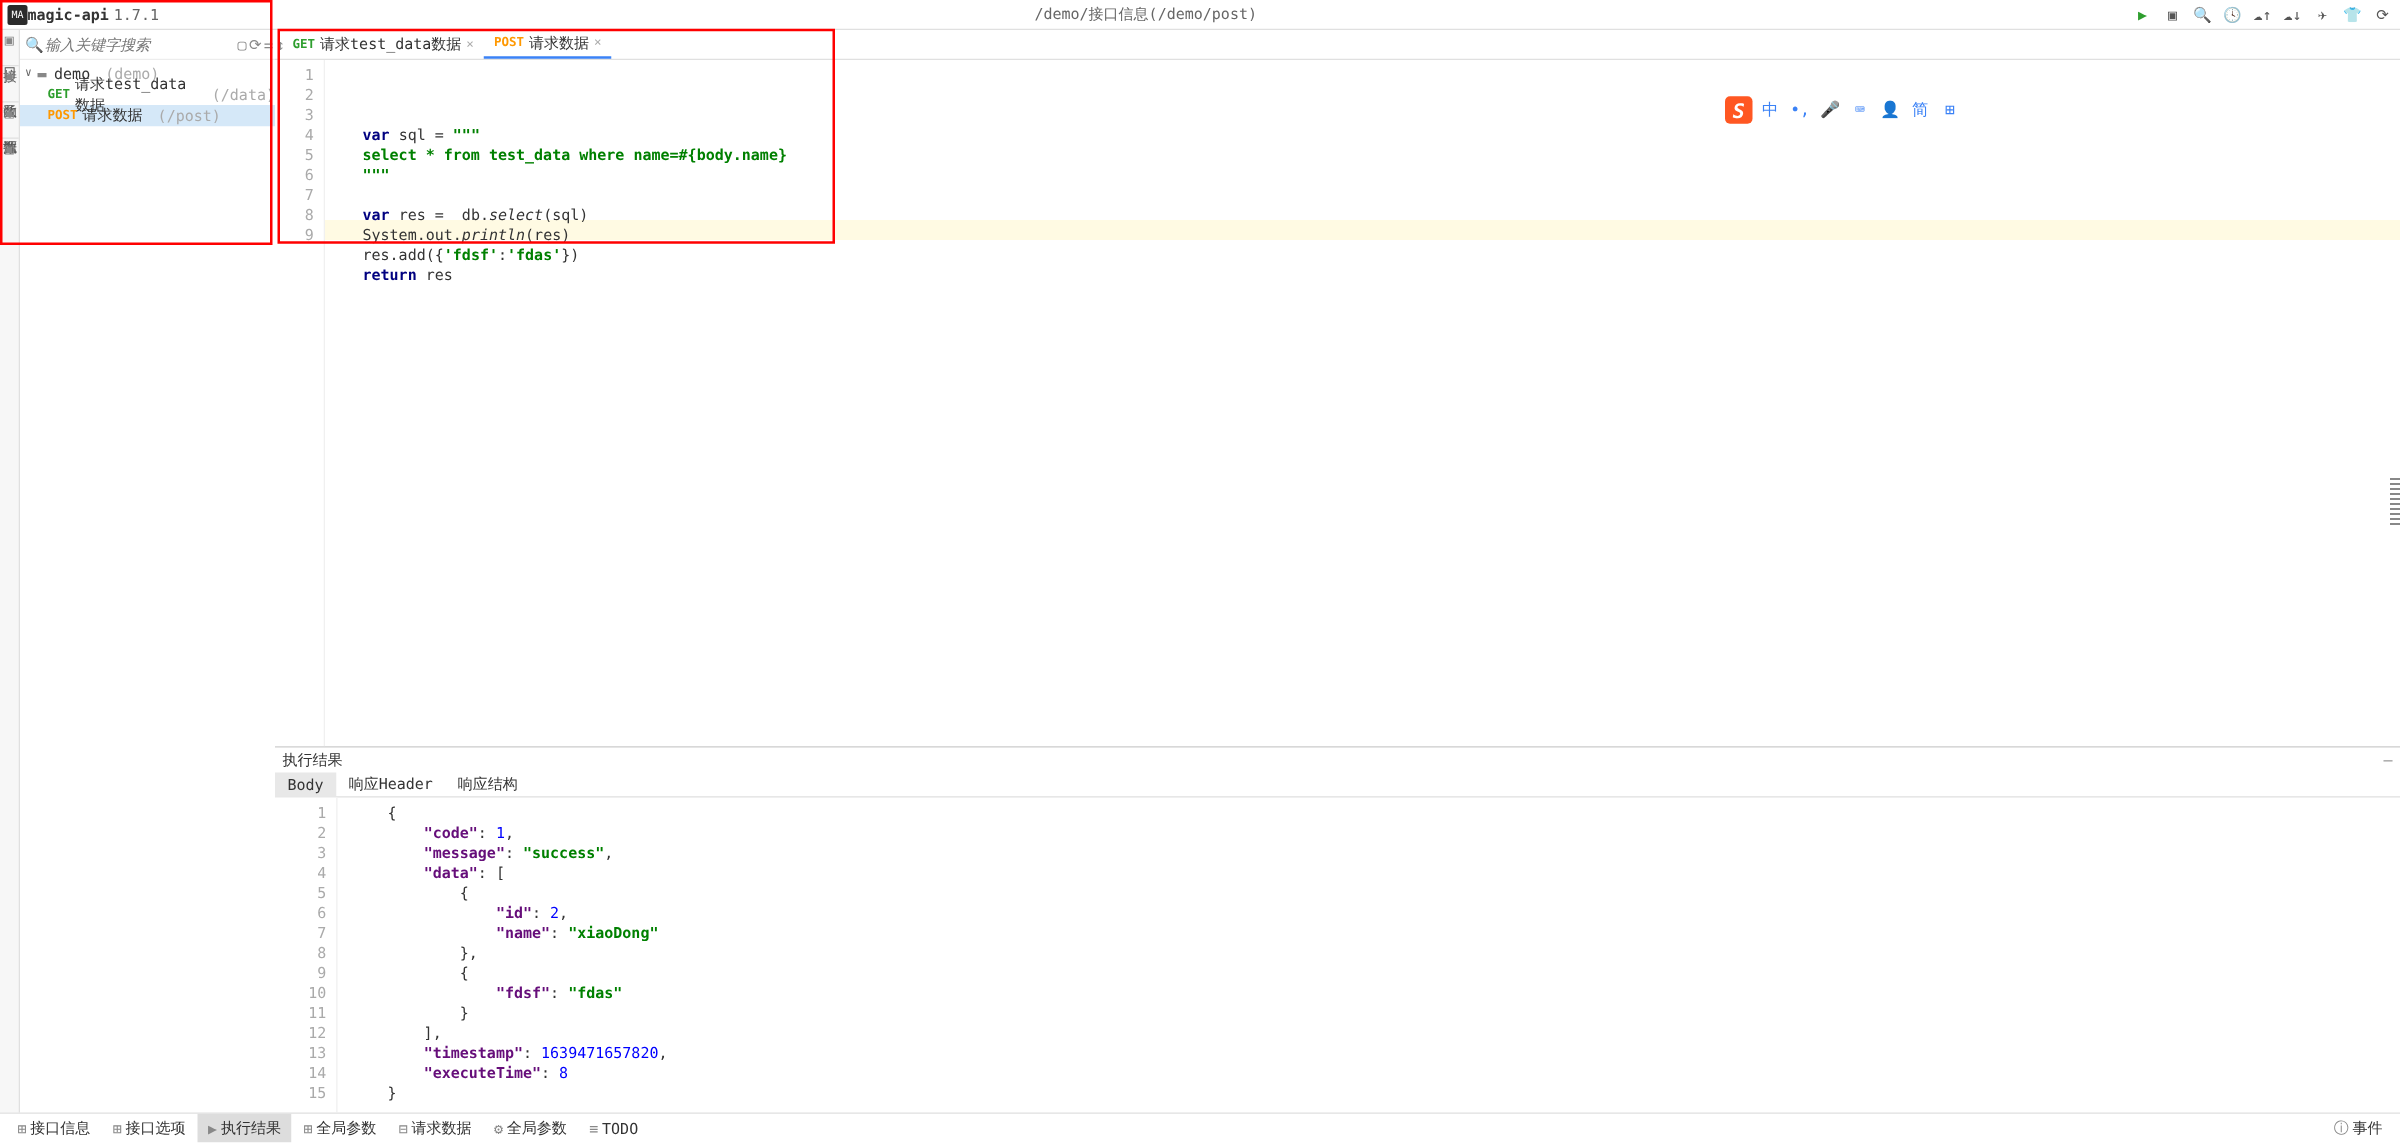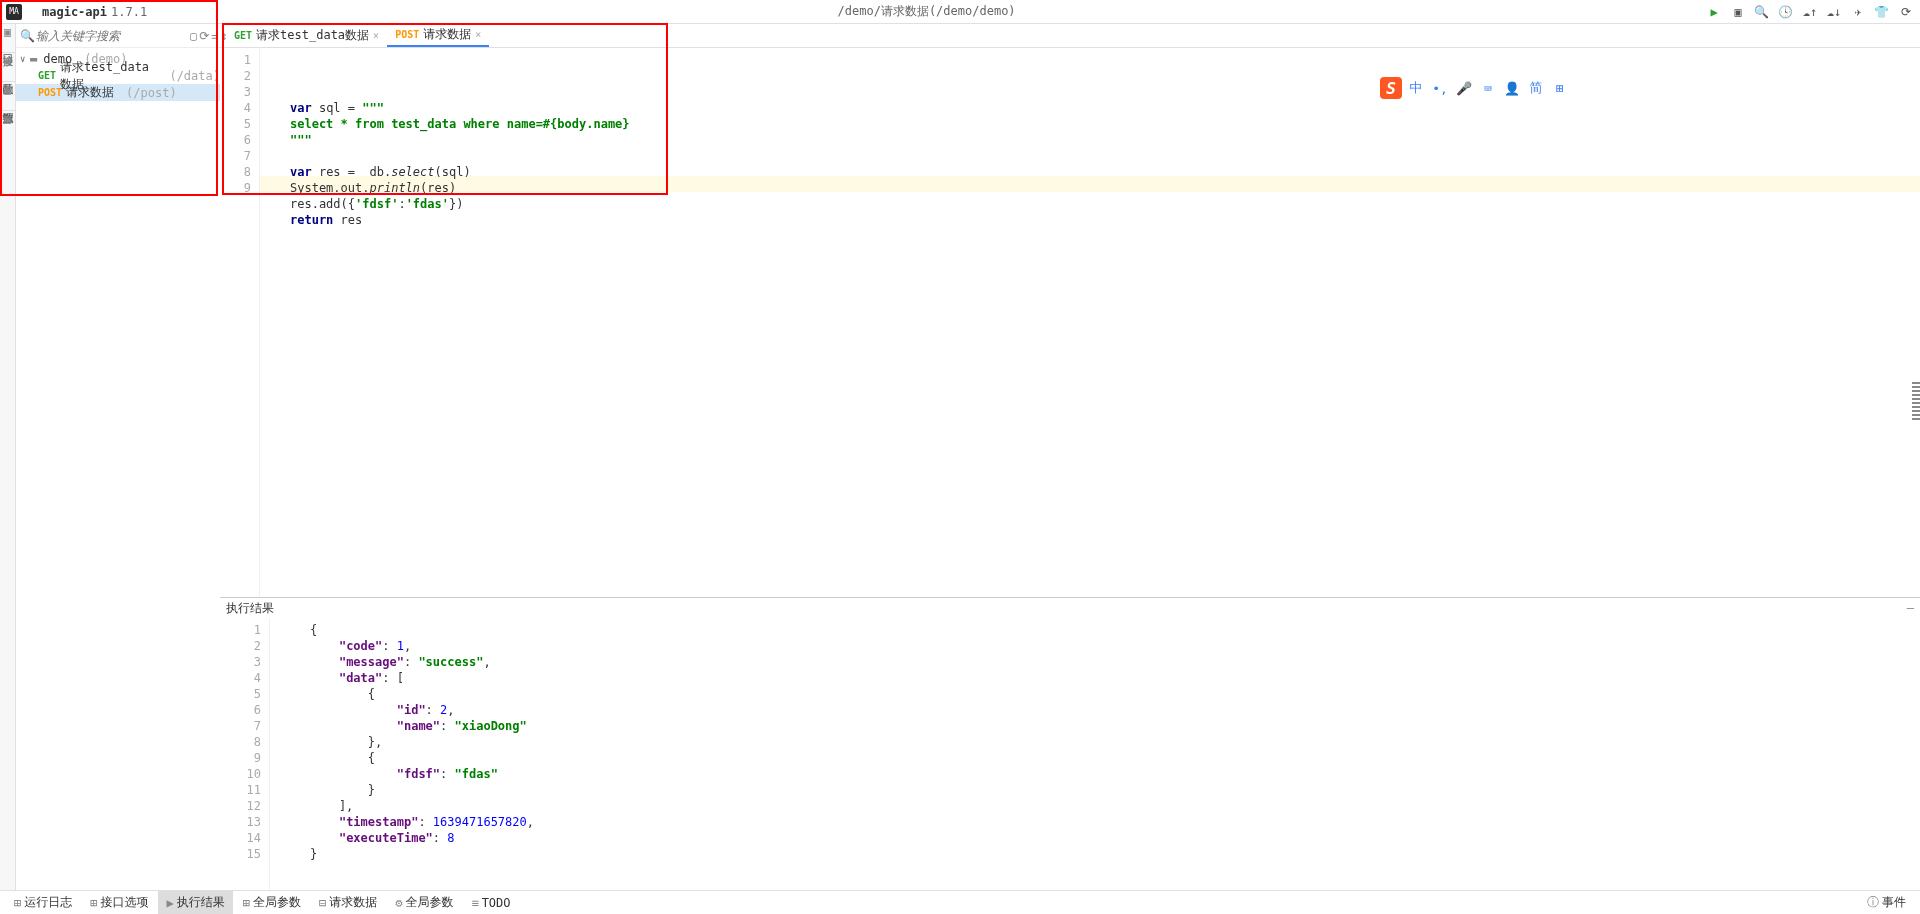--- a/index.html
+++ b/index.html
@@ -1,21 +1,21 @@
 <!DOCTYPE html>
 <html><head>
 <meta charset="utf-8">
 <style>
 * { margin:0; padding:0; box-sizing:border-box; font-family:Consolas,Monaco,monospace; font-size:12px; }
 body { background:#fff; color:#333; overflow:hidden; }
 .root { width:1920px; height:914px; display:flex; flex-direction:column; }
 
 
 .hdr { height:24px; display:flex; align-items:center; border-bottom:1px solid #e0e0e0; padding:0 6px; }
-.hdr .logo { width:16px; height:16px; background:#2b2b2b; color:#fff; font-size:8px; display:flex; align-items:center; justify-content:center; border-radius:2px; margin-right:20px; }
+.hdr .logo { width:16px; height:16px; background:#2b2b2b; color:#fff; font-size:8px; display:flex; align-items:center; justify-content:center; border-radius:2px; margin-right:0; }
 .hdr .title-main { font-weight:bold; }
 .hdr .title-ver { color:#666; margin-left:4px; }
 .hdr .path { flex:1; text-align:center; color:#666; }
 .hdr .tools { display:flex; gap:8px; }
 .hdr .tools .ico { width:16px; height:16px; color:#555; display:flex; align-items:center; justify-content:center; cursor:pointer; }
 .hdr .tools .ico.run { color:#2e9e2e; }
 
 
 .body { flex:1; display:flex; min-height:0; }
 .left-rail { width:16px; background:#f7f7f7; border-right:1px solid #e0e0e0; display:flex; flex-direction:column; }
@@ -90,21 +90,21 @@
 </style>
 </head>
 <body>
 
 <div class="root">
 
   <div class="hdr">
     <div class="logo">MA</div>
     <span class="title-main">magic-api</span>
     <span class="title-ver">1.7.1</span>
-    <div class="path">/demo/请求数据(/demo/demo)</div>
+    <div class="path">/demo/接口信息(/demo/post)</div>
     <div class="tools">
       <span class="ico run">▶</span>
       <span class="ico">▣</span>
       <span class="ico">🔍</span>
       <span class="ico">🕓</span>
       <span class="ico">☁↑</span>
       <span class="ico">☁↓</span>
       <span class="ico">✈</span>
       <span class="ico">👕</span>
       <span class="ico">⟳</span>
@@ -180,20 +180,25 @@
             </div>
           <div class="code" id="ed-code">
             <div class="hl" style="top:128px;"></div>
           <div><span class="kw">var</span><span> sql = </span><span class="str">"""</span></div><div><span class="str">select * from test_data where name=#{body.name}</span></div><div><span class="str">"""</span></div><div>&nbsp;</div><div><span class="kw">var</span><span> res =  db.</span><span class="fn">select</span><span>(sql)</span></div><div><span>System.out.</span><span class="fn">println</span><span>(res)</span></div><div><span>res.add({</span><span class="str">'fdsf'</span><span>:</span><span class="str">'fdas'</span><span>})</span></div><div><span class="kw">return</span><span> res</span></div><div>&nbsp;</div></div>
         </div>
 
         <div class="bottom">
           <div class="bhdr">
             <span>执行结果</span>
             <span class="bh-r">—</span>
+          </div>
+          <div class="btabs">
+            <div class="btab act">Body</div>
+            <div class="btab">响应Header</div>
+            <div class="btab">响应结构</div>
           </div>
           <div class="result">
             <div class="gutter" id="res-gutter">
                 <div>1</div>
                 <div>2</div>
                 <div>3</div>
                 <div>4</div>
                 <div>5</div>
                 <div>6</div>
                 <div>7</div>
@@ -209,21 +214,21 @@
             <div class="code" id="res-code"><div><span>{</span></div><div><span>    </span><span class="jk">"code"</span><span>: </span><span class="jn">1</span><span>,</span></div><div><span>    </span><span class="jk">"message"</span><span>: </span><span class="js">"success"</span><span>,</span></div><div><span>    </span><span class="jk">"data"</span><span>: [</span></div><div><span>        {</span></div><div><span>            </span><span class="jk">"id"</span><span>: </span><span class="jn">2</span><span>,</span></div><div><span>            </span><span class="jk">"name"</span><span>: </span><span class="js">"xiaoDong"</span></div><div><span>        },</span></div><div><span>        {</span></div><div><span>            </span><span class="jk">"fdsf"</span><span>: </span><span class="js">"fdas"</span></div><div><span>        }</span></div><div><span>    ],</span></div><div><span>    </span><span class="jk">"timestamp"</span><span>: </span><span class="jn">1639471657820</span><span>,</span></div><div><span>    </span><span class="jk">"executeTime"</span><span>: </span><span class="jn">8</span></div><div><span>}</span></div></div>
           </div>
         </div>
       </div>
     </div>
   </div>
 
   <div class="footer1">
     <div class="fbtn">
         <span class="ficon">⊞</span>
-        <span>运行日志</span>
+        <span>接口信息</span>
       </div>
     <div class="fbtn">
         <span class="ficon">⊞</span>
         <span>接口选项</span>
       </div>
     <div class="fbtn act">
         <span class="ficon">▶</span>
         <span>执行结果</span>
       </div>
     <div class="fbtn">

